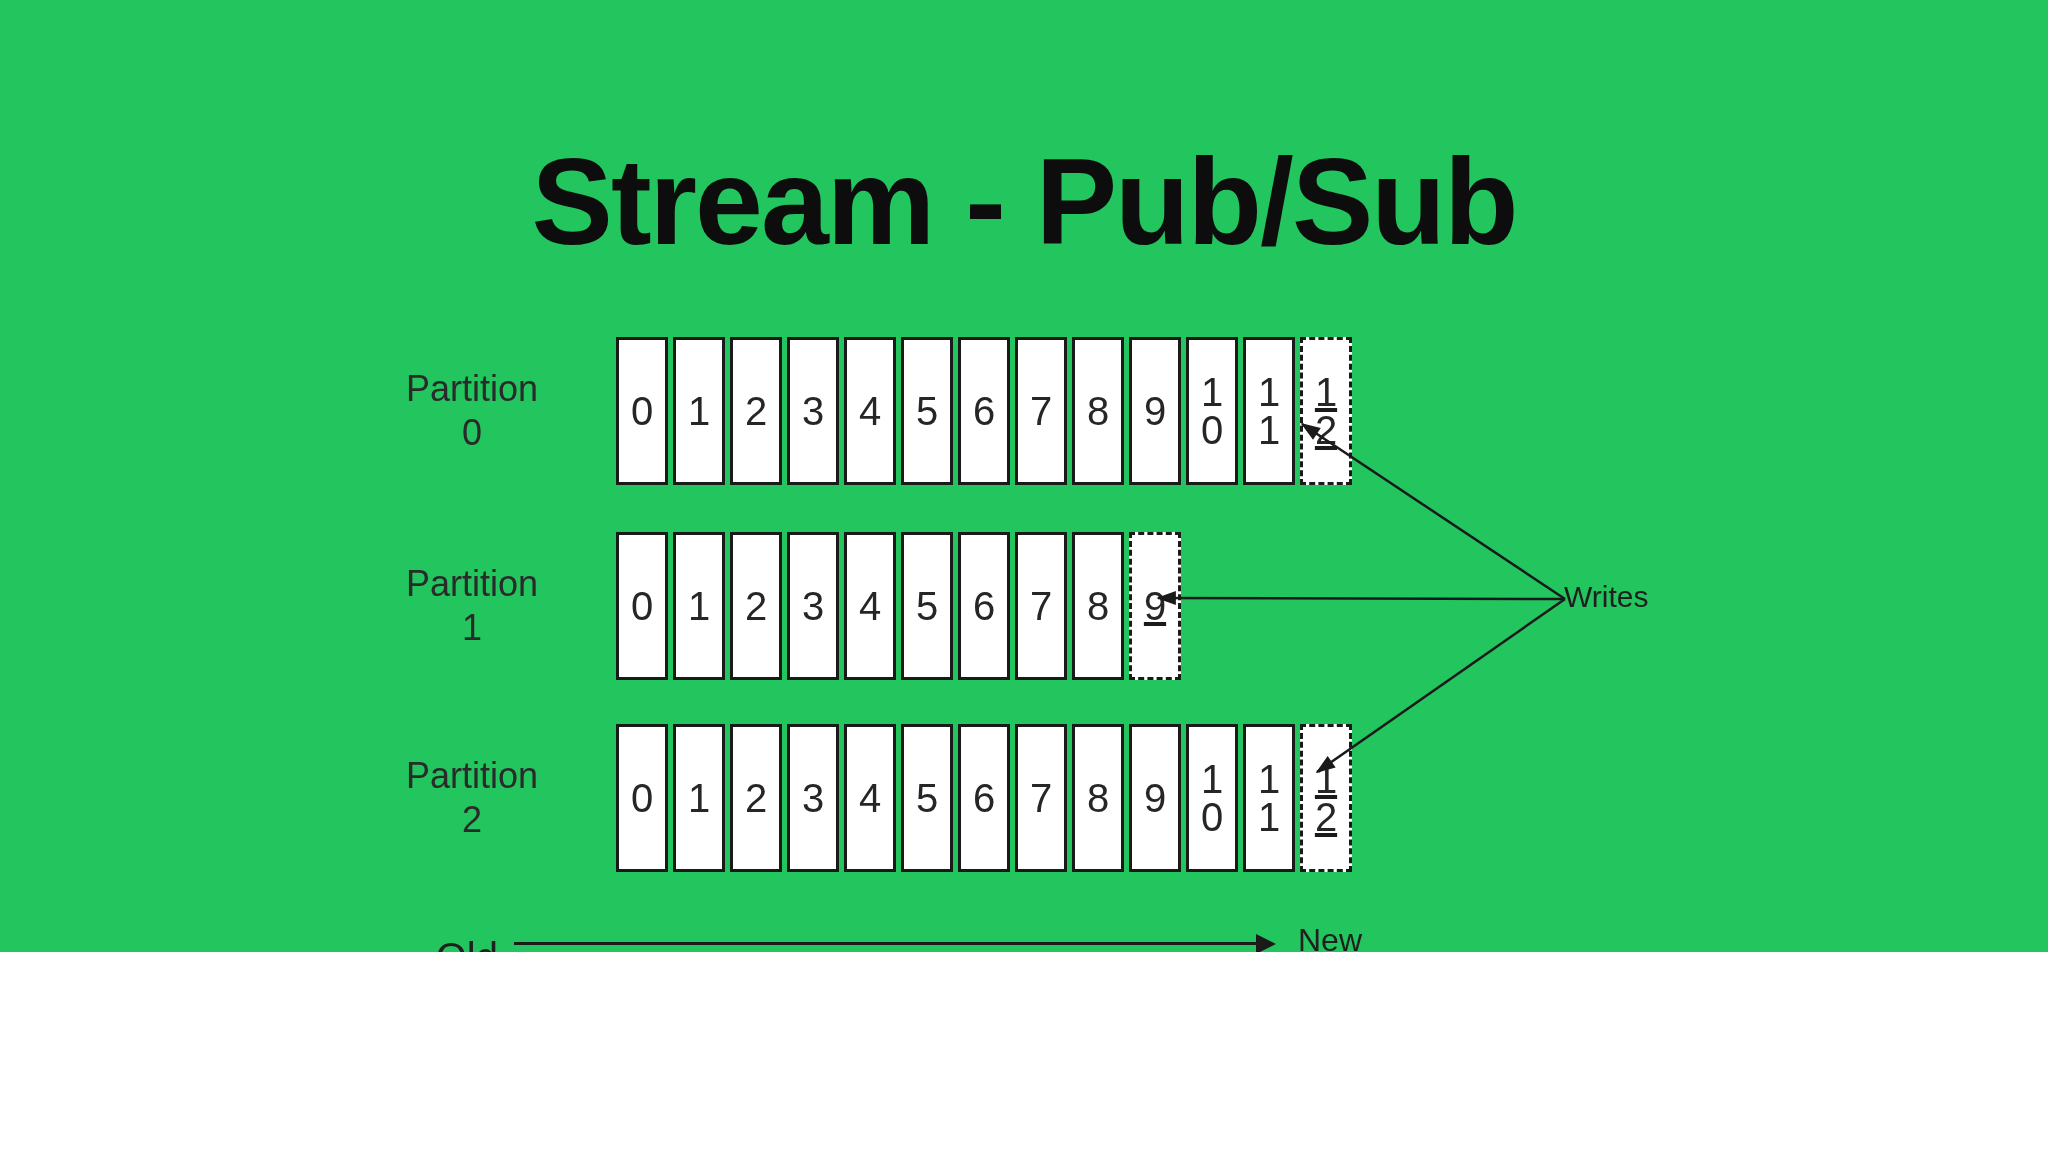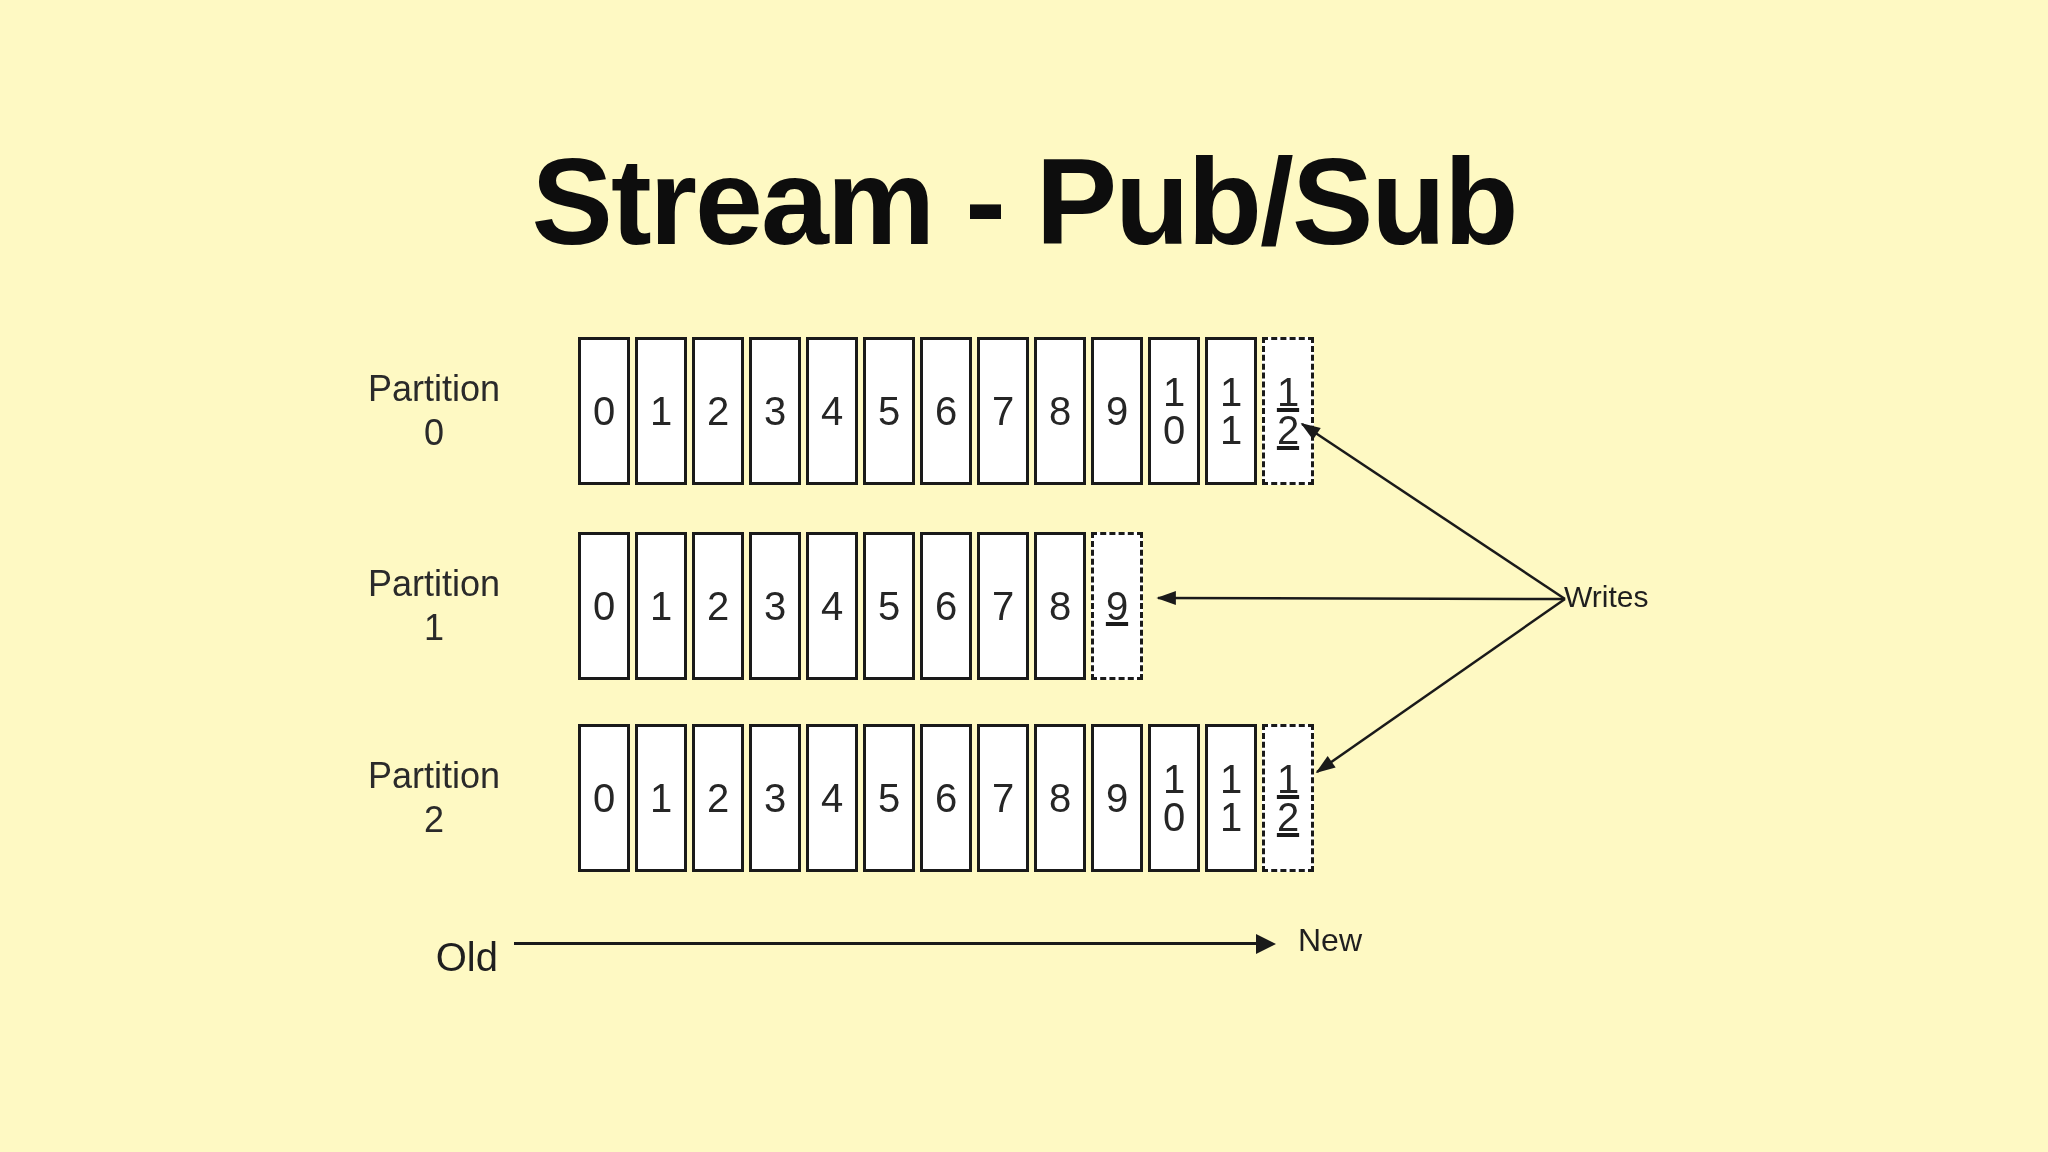--- a/index.html
+++ b/index.html
@@ -1,33 +1,33 @@
 <!DOCTYPE html>
 <html><head>
 <meta charset="utf-8">
 <style>
   html,body{margin:0;padding:0;background:#fff;}
   .slide{
     position:relative;
-    width:2048px;height:1152px;
-    background:#fef9c3;
+    width:2048px;height:952px;
+    background:#22c55e;
     font-family:"Liberation Sans", sans-serif;
     overflow:hidden;
     color:#1a1a1a;
   }
   
   .title{
     position:absolute;left:0;right:0;top:50px;
     text-align:center;
     font-size:122px;font-weight:700;letter-spacing:-2px;
     color:#0d0d0d;
   }
   
   .prow{
-    position:absolute;left:542px;
+    position:absolute;left:580px;
     display:flex;align-items:flex-start;padding-left:36px;
   }
   .prow-0{top:337px;}
   .prow-1{top:532px;}
   .prow-2{top:724px;}
   .plabel{
     position:absolute;left:-218px;width:220px;top:50%;
     transform:translateY(-50%);
     text-align:center;
     font-size:36px;line-height:44px;color:#2a2a2a;

